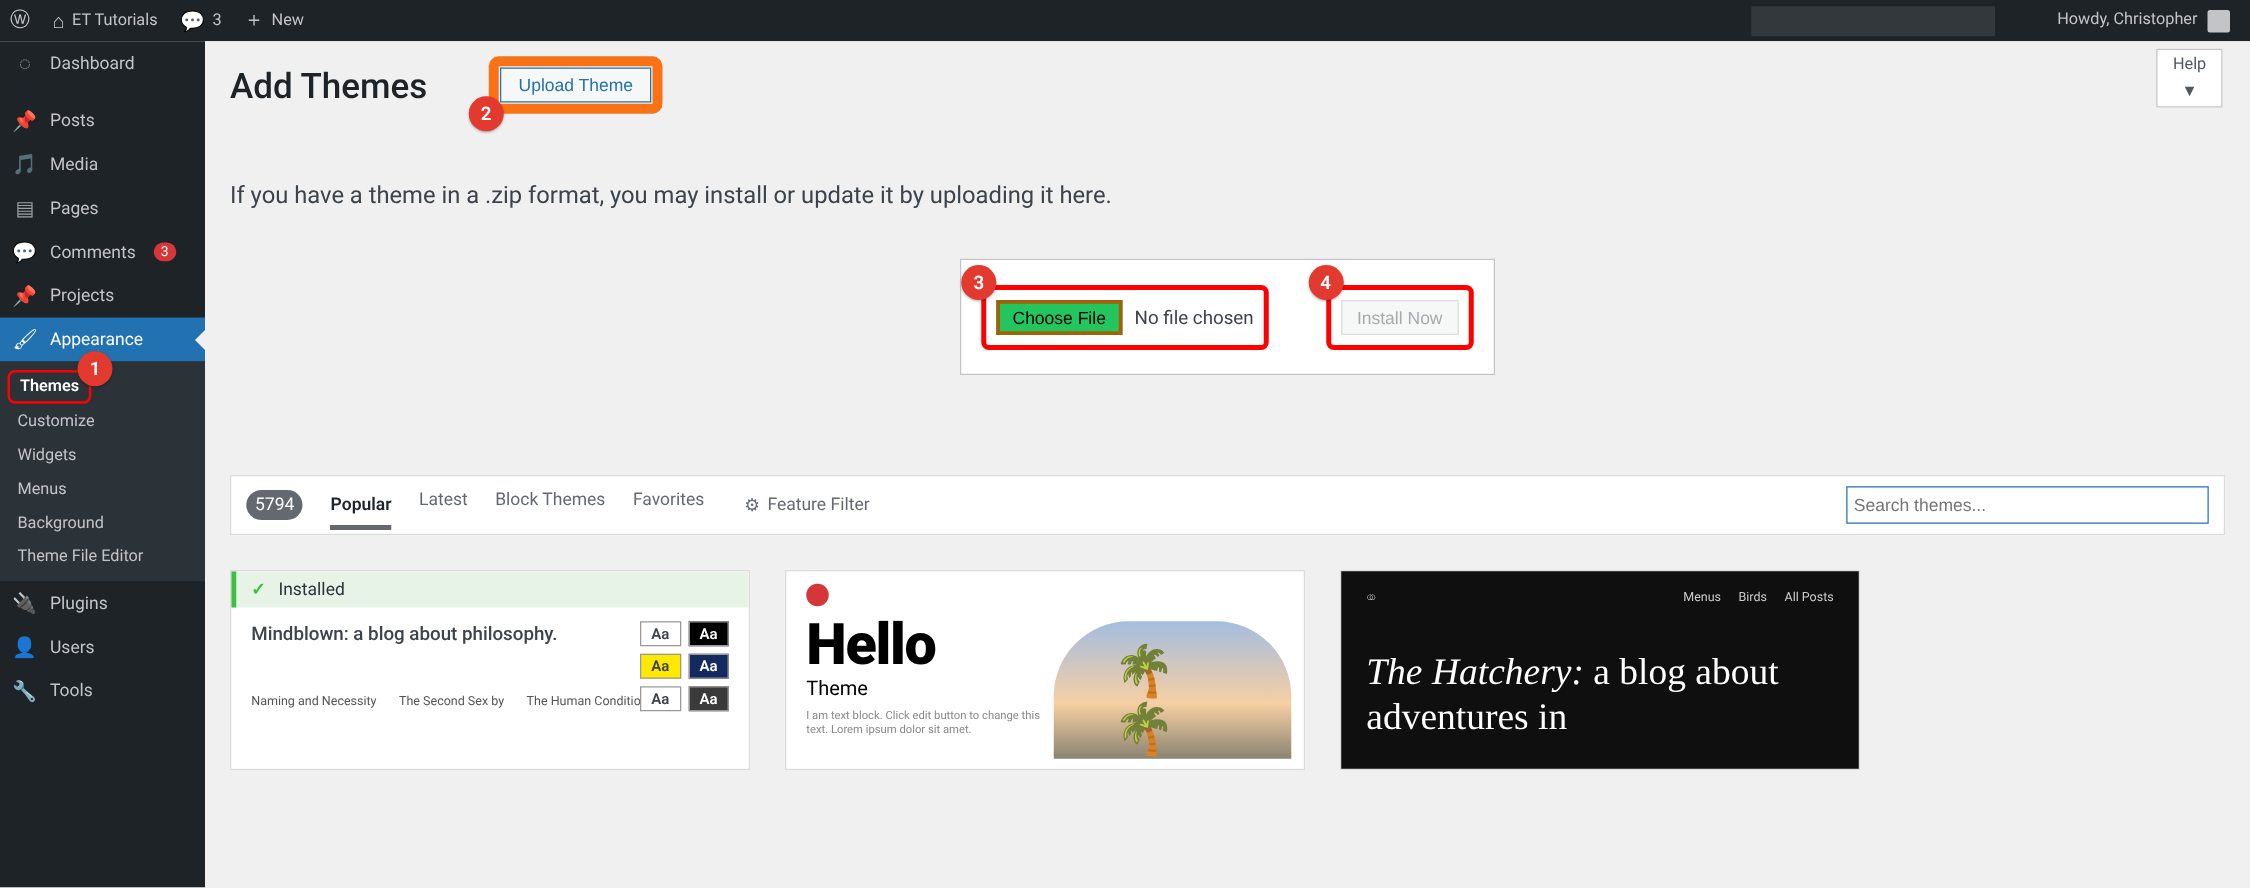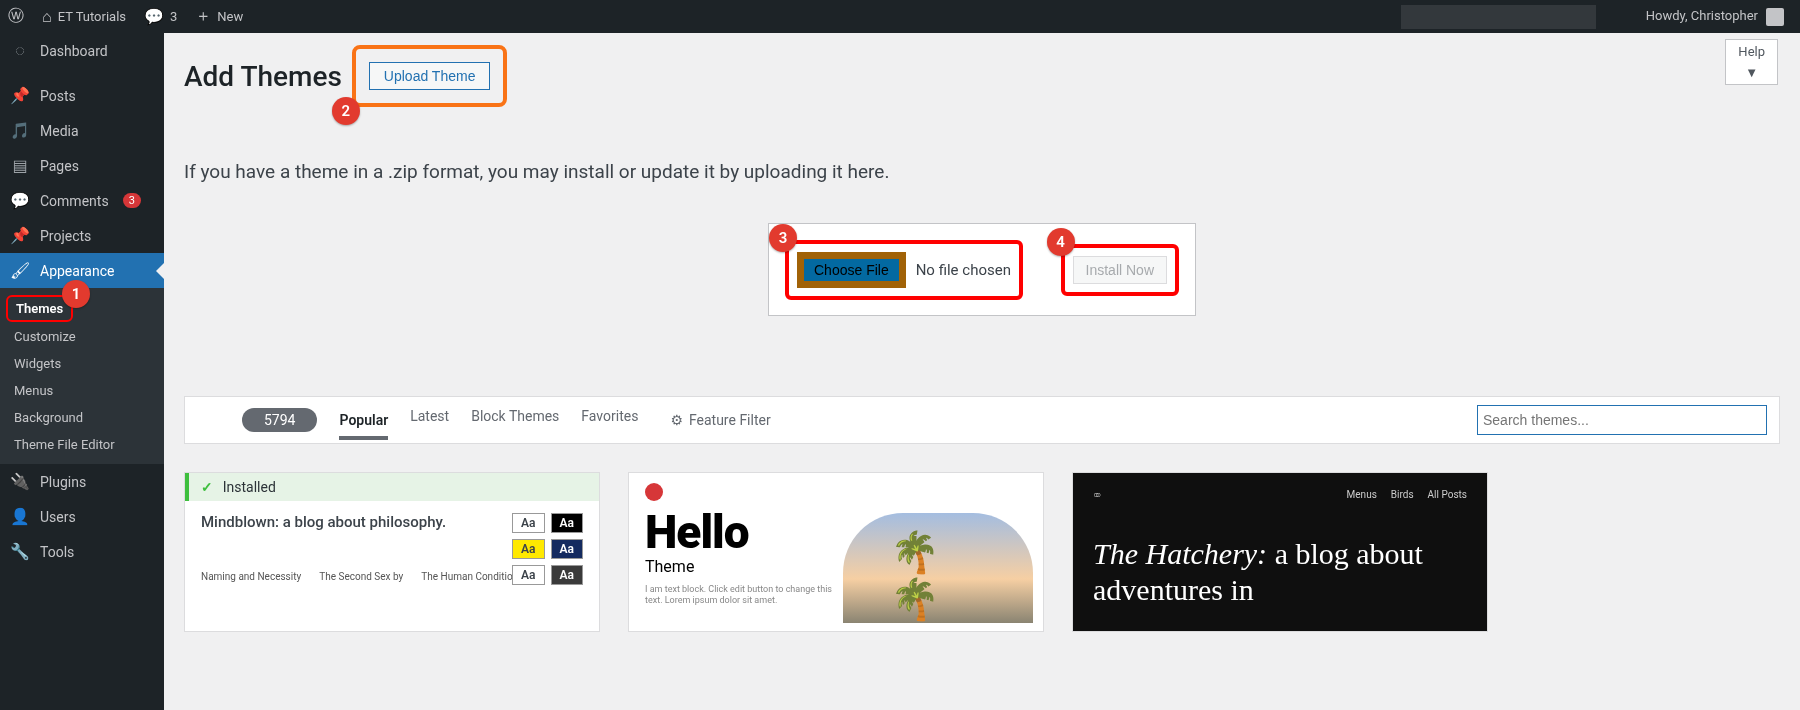--- a/index.html
+++ b/index.html
@@ -127,24 +127,25 @@
     padding:4px 12px;
     font-size:13px;
     display:flex;align-items:center;gap:6px;
     color:#50575e;
     cursor:pointer;
     flex-direction:column;
   }
   .page-head { display:flex; align-items:center; gap:10px; margin-top:6px; margin-bottom:18px;}
   .page-head h1 { font-size:28px; font-weight:500; color:#1d2327;}
   .upload-btn-wrap{
-    border:4px solid #f97316;
+    border:8px solid #f97316;
     border-radius:8px;
-    padding:13px;
+    padding:1px;
     position:relative;
+    margin-left:39px;
   }
   .upload-btn{
     border:1px solid #2271b1;
     color:#2271b1;
     background:#f6f7f7;
     padding:5px 14px;
     font-size:14px;
     cursor:pointer;
   }
   .instruction{
@@ -159,22 +160,22 @@
     height:93px;
     margin:40px auto 0 auto;
     display:flex;
     align-items:center;
     justify-content:space-between;
     padding:0 16px;
     position:relative;
   }
   .redbox{ border:4px solid #ff0000; border-radius:6px; padding:8px; position:relative;}
   .choose-file{
-    border:7px solid #a16207;
-    background:#0369a1;
+    border:3px solid #a16207;
+    background:#22c55e;
     padding:3px 10px;
     font-size:14px;
     cursor:pointer;
   }
   .no-file{
     font-size:15px;
     margin-left:6px;
     color:#3c434a;
   }
   .install-btn{
@@ -194,23 +195,22 @@
     align-items:center;
     padding:8px 12px;
     gap:22px;
     font-size:14px;
     position:relative;
   }
   .count-pill{
     background:#646970;
     color:#fff;
     border-radius:20px;
-    padding:4px 22px;
-    font-size:14px;
-    margin-left:45px;
+    padding:4px 7px;
+    font-size:14px;
   }
   .filter-link{ color:#646970; cursor:pointer; padding-bottom:8px;}
   .filter-link.active{ color:#1d2327; font-weight:600; border-bottom:4px solid #646970; margin-bottom:-12px;}
   .feature-filter{ display:flex; align-items:center; gap:6px; color:#646970; cursor:pointer; margin-left:10px;}
   .search-input{
     margin-left:auto;
     border:1px solid #2271b1;
     padding:6px 5px;
     font-size:14px;
     width:290px;

